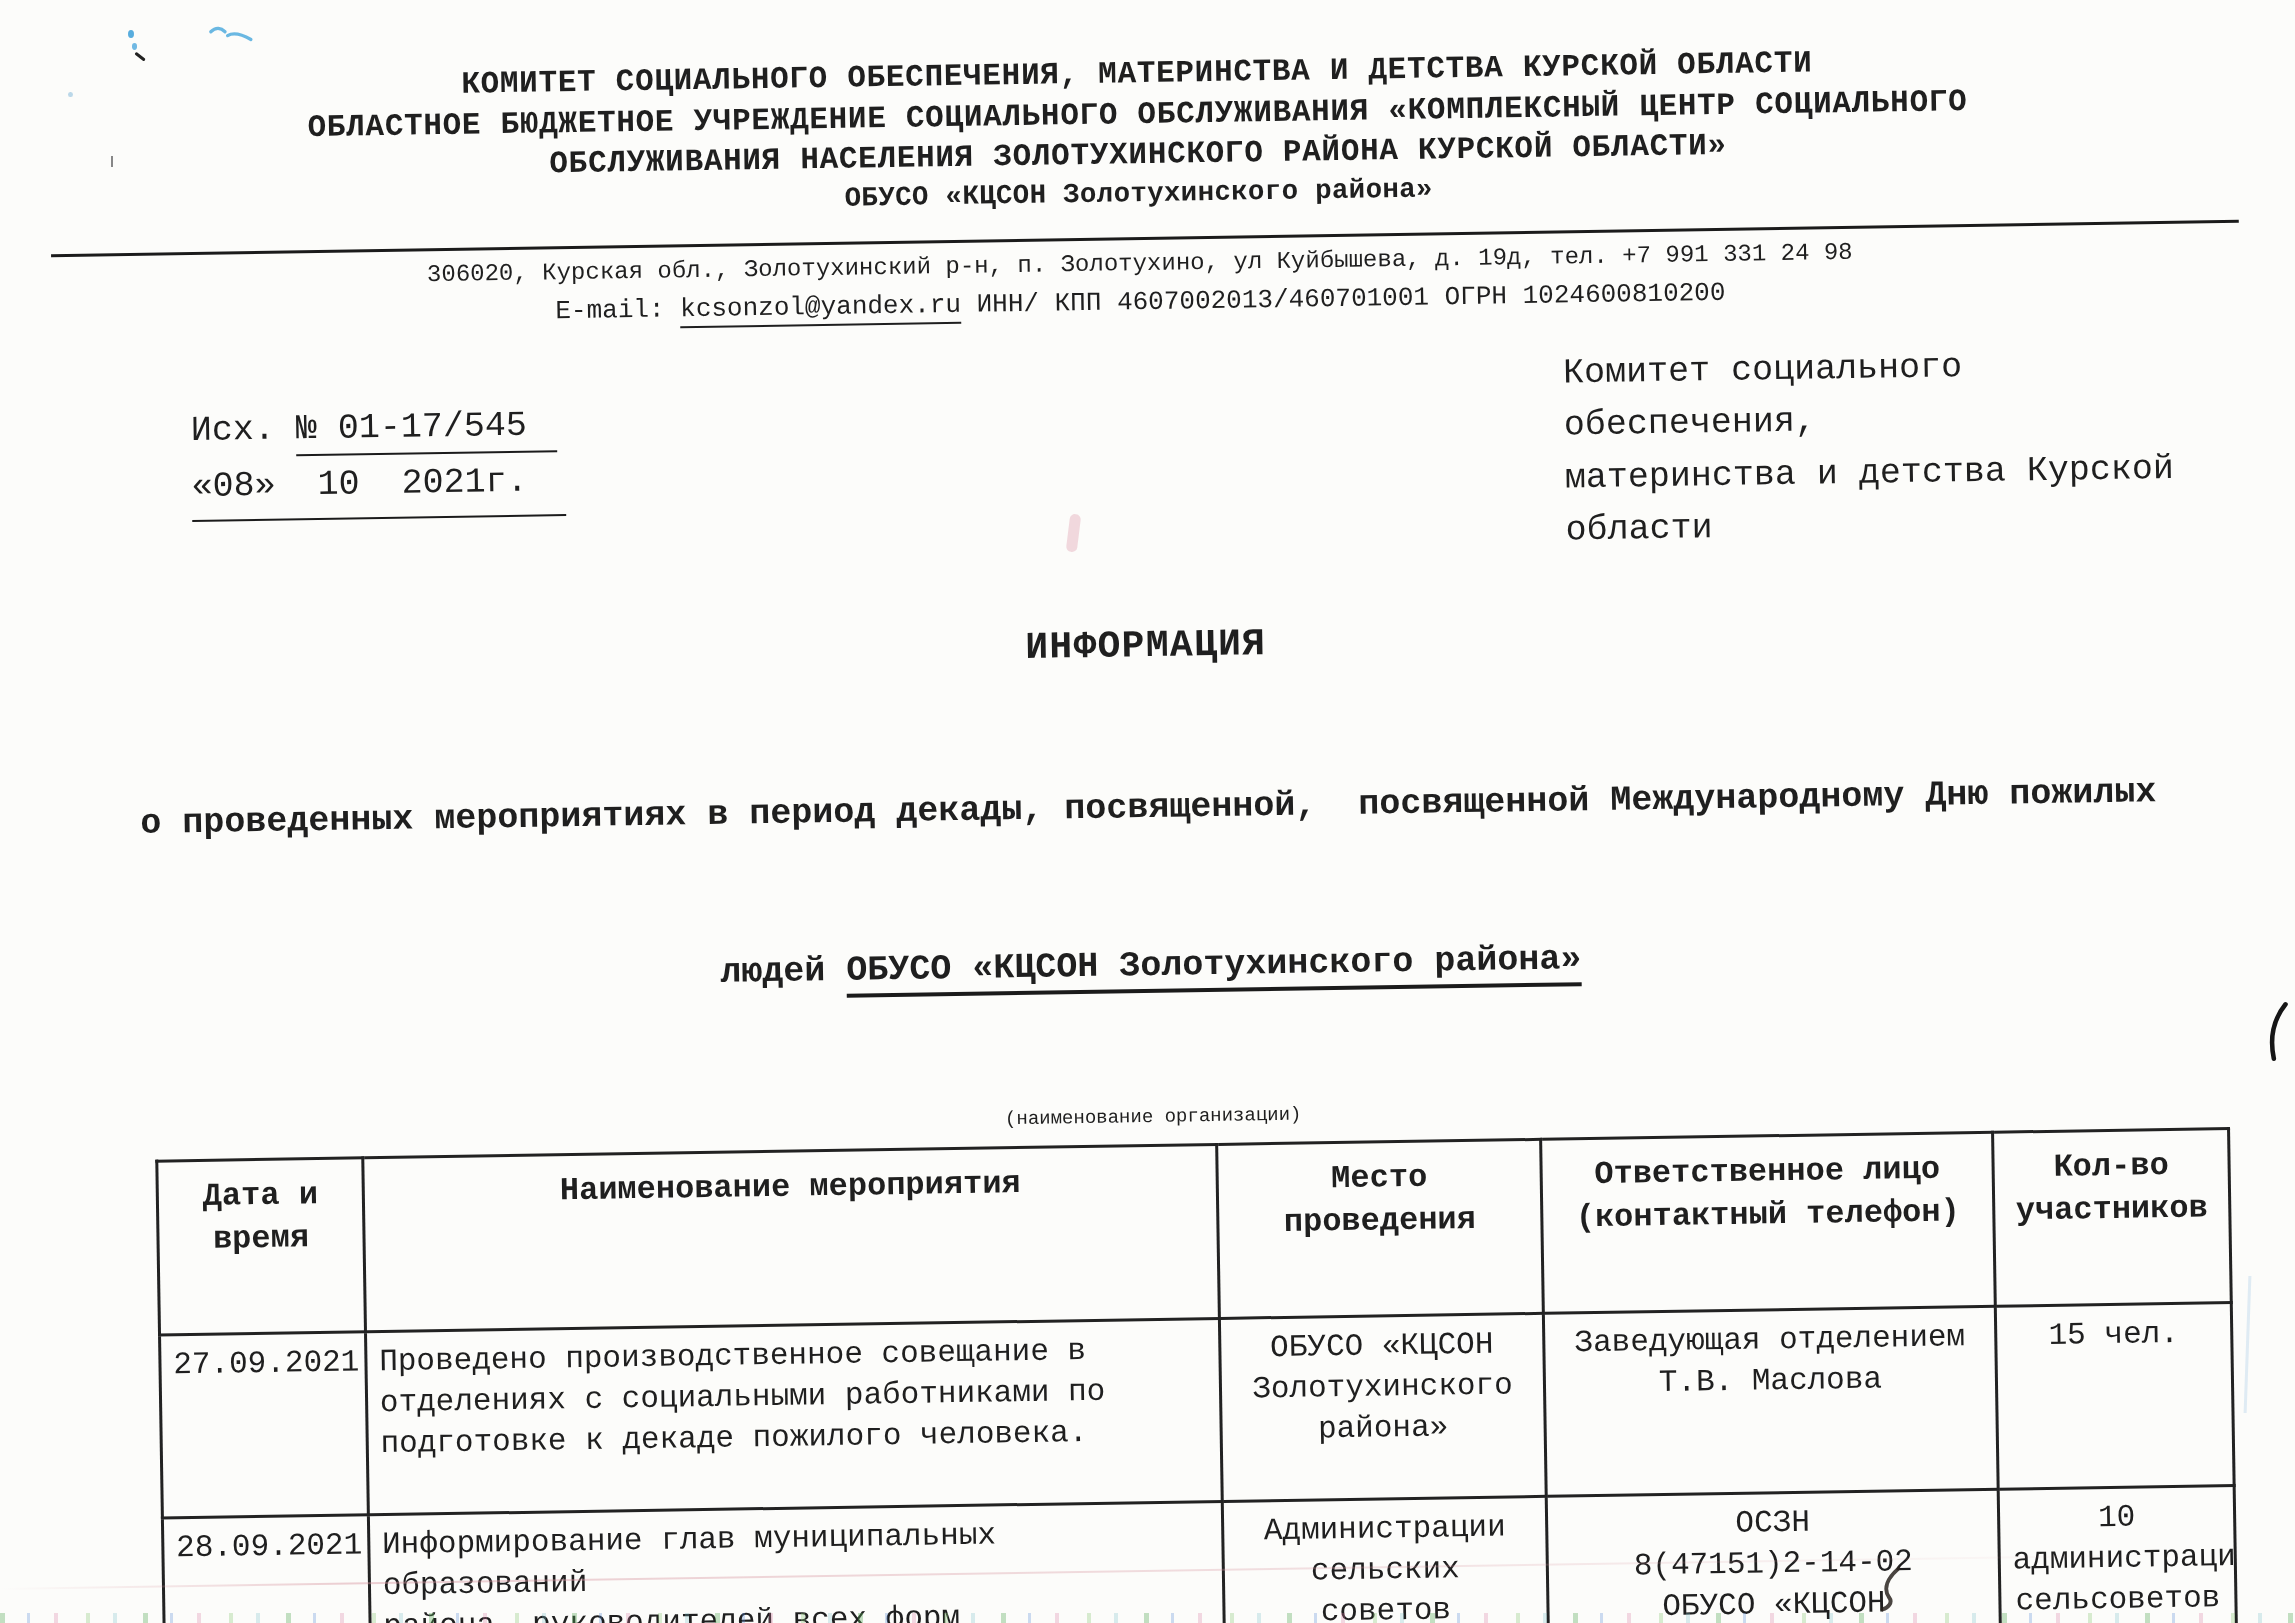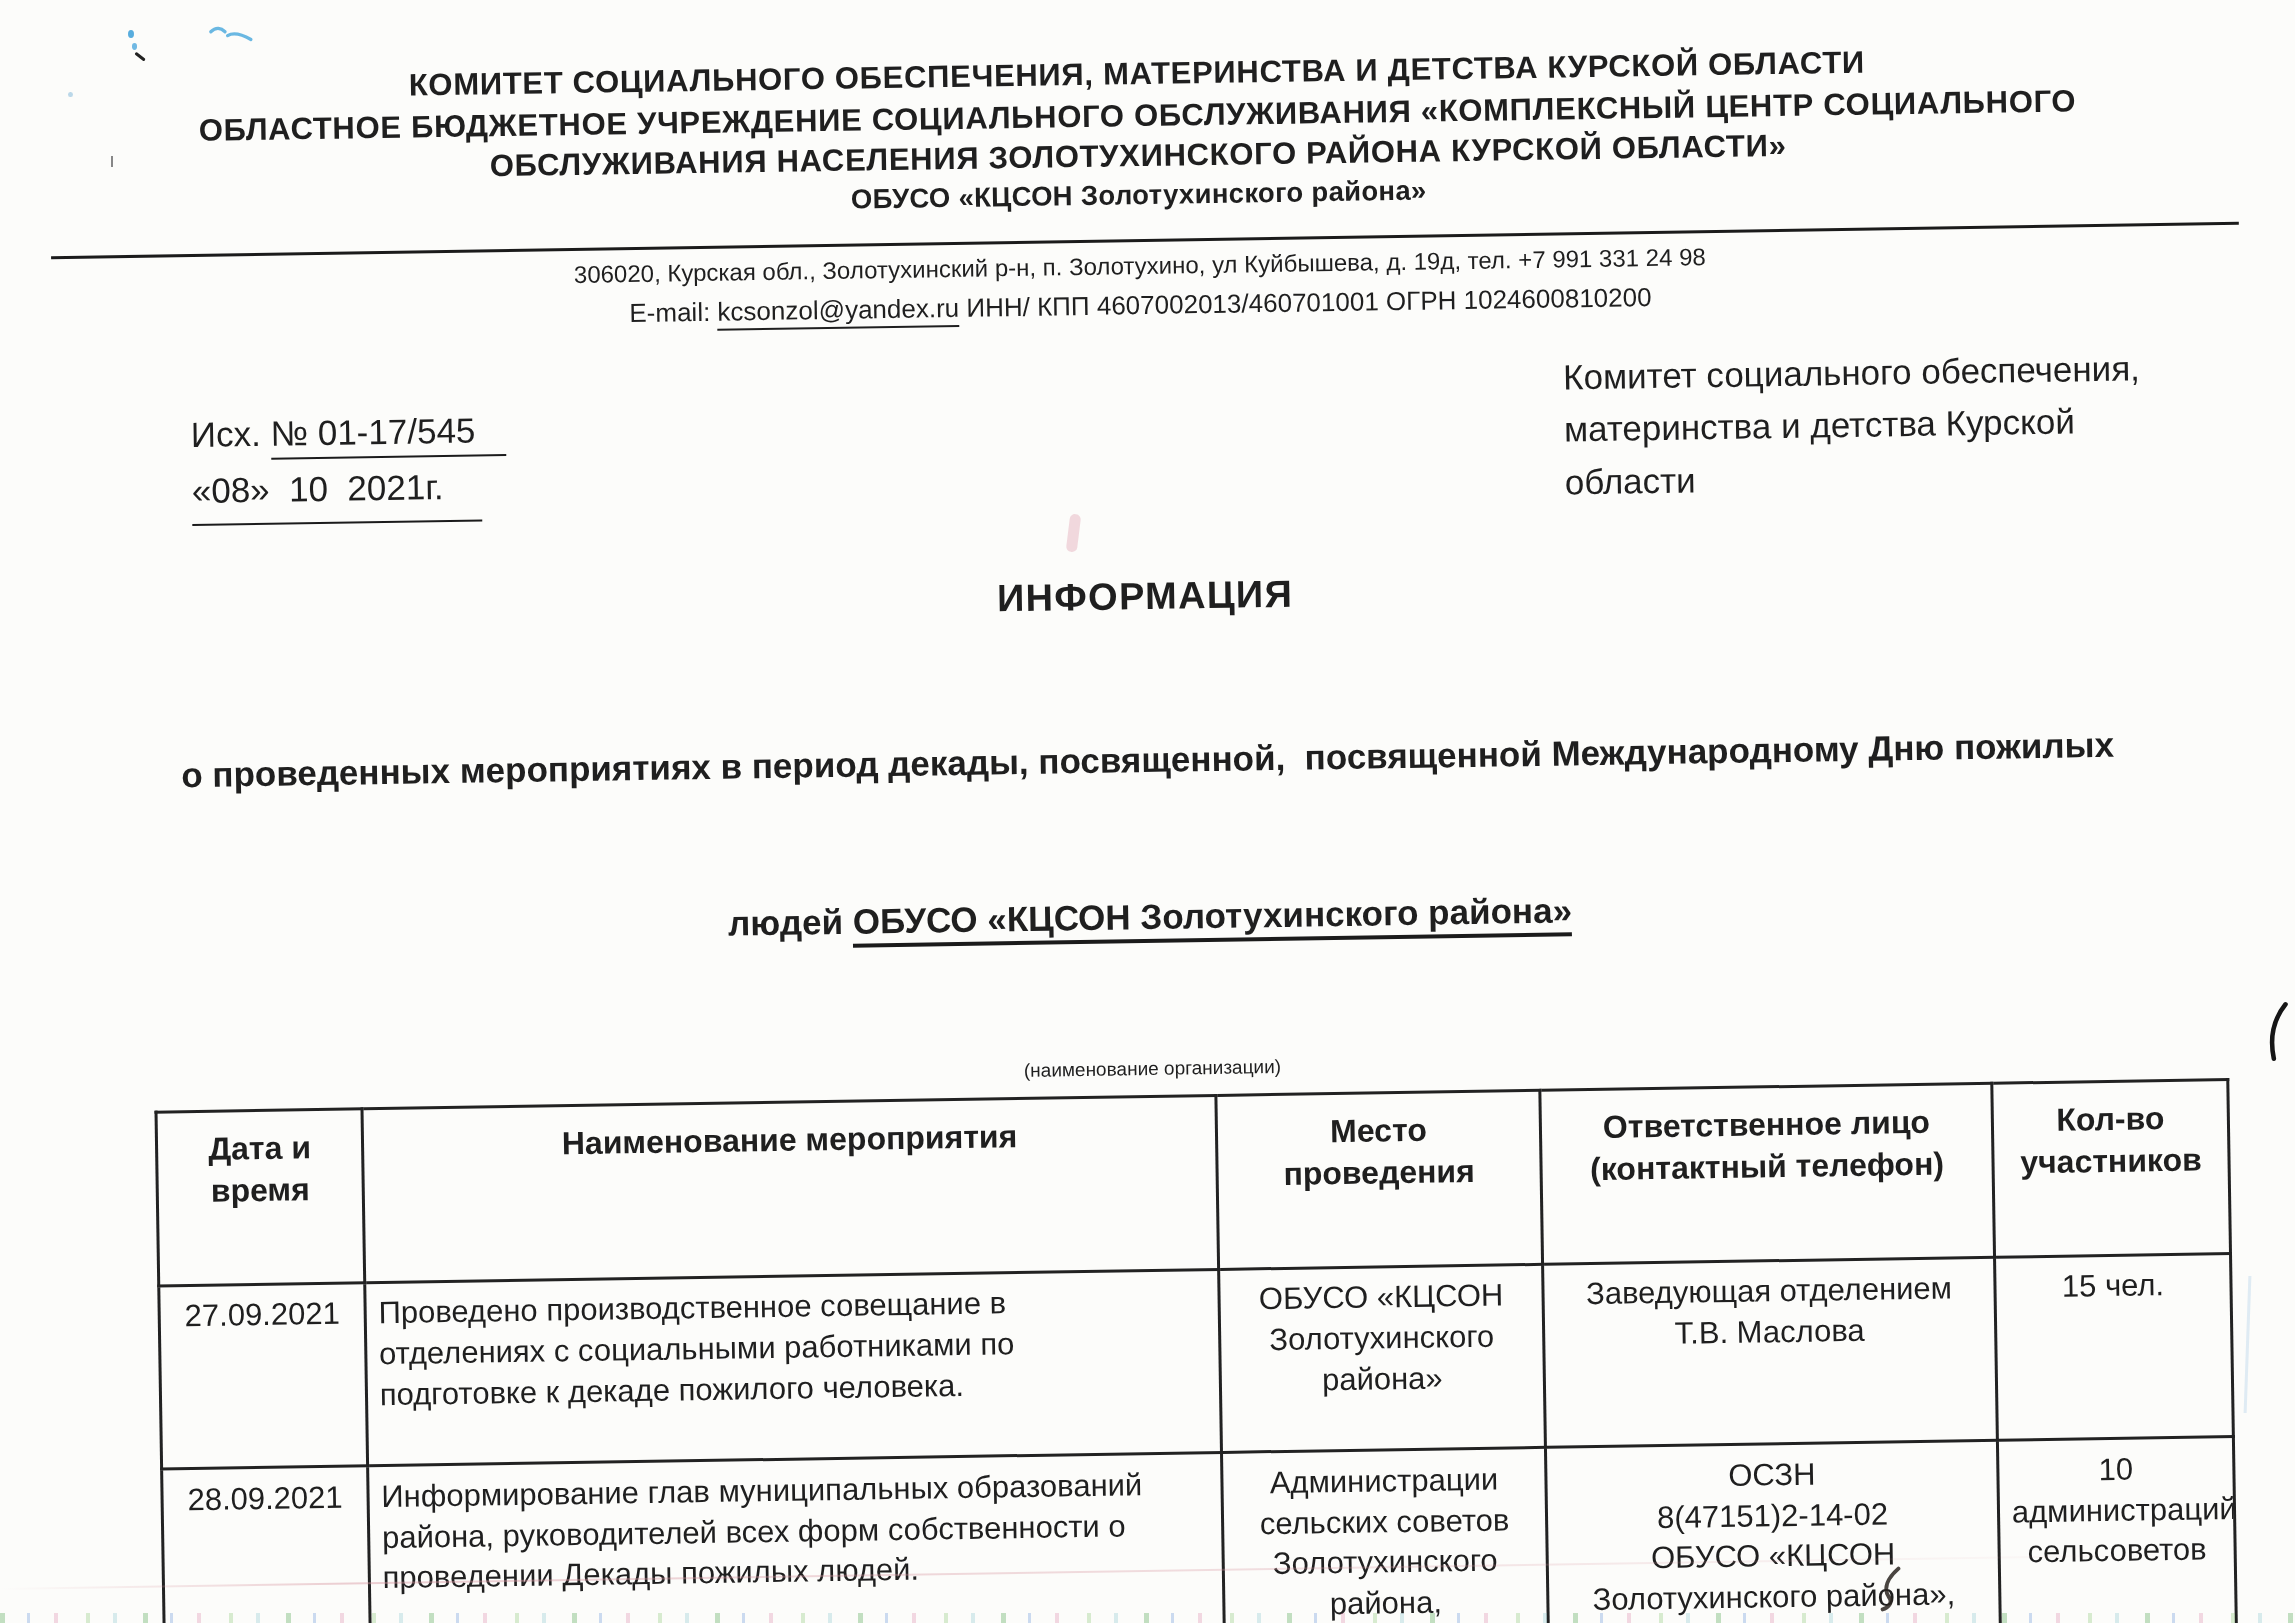--- a/index.html
+++ b/index.html
@@ -1,21 +1,21 @@
 <!DOCTYPE html>
 <html lang="ru" style="font-size:10.5px"><head>
 <meta charset="utf-8">
 <style>
   html, body { margin:0; padding:0; background:#e8e8e8; }
   .page {
     position:relative;
     width:2295px; height:1623px;
     background:#fcfcfa;
     overflow:hidden;
-    font-family:Liberation Sans, sans-serif;
+    font-family:Liberation Mono, monospace;
     color:#1f1f1f;
   }
   .doc {
     position:absolute; left:0; top:0; width:2295px;
     transform:rotate(-0.9deg);
     transform-origin:1147px 753px;
   }
   .pre { white-space:pre-wrap; }
 
   

